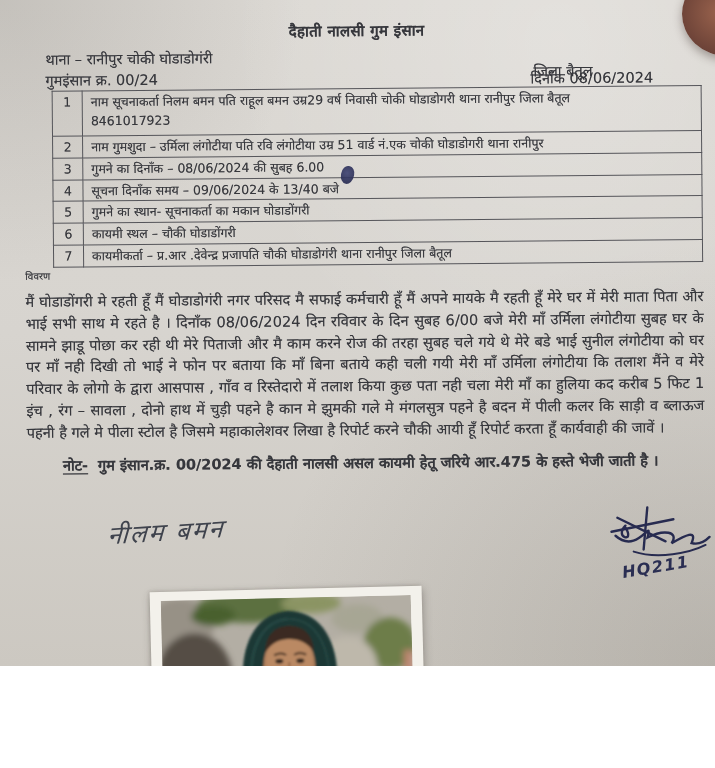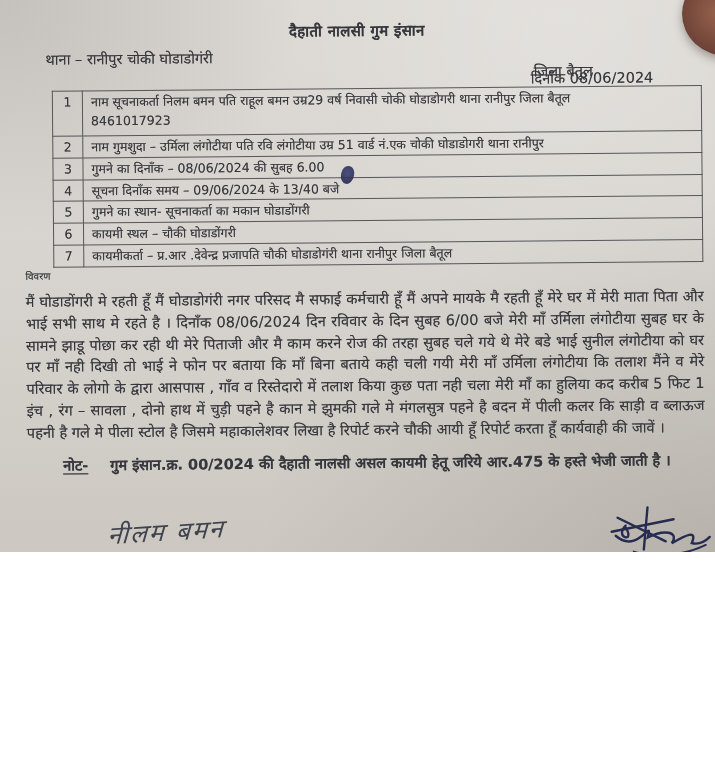--- a/index.html
+++ b/index.html
@@ -1,20 +1,20 @@
 <!DOCTYPE html>
 <html><head>
 <meta charset="utf-8">
 <style>
   * { margin:0; padding:0; box-sizing:border-box; }
   html,body { width:715px; height:768px; overflow:hidden; }
   body { font-family:"DejaVu Sans","Liberation Sans",sans-serif; }
 
   .page {
-    position:relative; width:715px; height:552px; overflow:hidden;
+    position:relative; width:715px; height:666px; overflow:hidden;
     background:
       radial-gradient(ellipse at 78% 6%, rgba(255,255,255,0.22), transparent 42%),
       radial-gradient(ellipse at 0% 0%, rgba(90,85,78,0.18), transparent 30%),
       radial-gradient(ellipse at 100% 100%, rgba(95,90,82,0.20), transparent 45%),
       linear-gradient(180deg, #dcd9d4 0%, #d7d4cf 50%, #ccc8c1 100%);
   }
 
   .doc-content {
     position:absolute; inset:0;
     transform: rotate(-0.5deg);
@@ -46,21 +46,21 @@
   tr.rn td.txt { white-space:nowrap; }
 
   .vivaran-label { position:absolute; left:24px; top:266px; font-size:10px; }
   .vivaran-body  {
     position:absolute; left:24px; top:288px; width:678px;
     font-size:14.6px; line-height:21.8px; text-align:justify;
   }
 
   .note-line { position:absolute; left:60px; top:452px; width:640px;
                font-size:14.5px; font-weight:bold; }
-  .note-label { text-decoration:underline; text-underline-offset:3px; margin-right:22px; }
+  .note-label { text-decoration:underline; text-underline-offset:3px; margin-right:10px; }
 
   .sig-complainant {
     position:absolute; left:104px; top:512px;
     font-size:25px; color:#3f434d; font-style:italic;
     transform: rotate(-3deg) skewX(-6deg);
     text-shadow:none; letter-spacing:2px;
   }
 
   .sig-officer { position:absolute; left:592px; top:508px; width:120px; height:100px; }
   .sig-code { position:absolute; left:26px; top:52px; font-size:16px; font-weight:bold;
@@ -100,20 +100,21 @@
 </head>
 <body>
 
 <div class="page">
 
   <div class="doc-content">
 
     <div class="title">दैहाती नालसी गुम इंसान</div>
 
     <div class="hline thana">थाना – रानीपुर चोकी घोडाडोगंरी</div>
+    <div class="hline caseno">गुमइंसान क्र. 00/24</div>
     <div class="hline dist">जिला बैतूल</div>
     <div class="hline ddate">दिनाँक 08/06/2024</div>
 
     <table class="info-table">
       <tbody>
           <tr class="r1">
         <td class="num">1</td>
         <td class="txt">नाम सूचनाकर्ता  निलम बमन पति राहूल बमन उम्र29 वर्ष निवासी  चोकी घोडाडोगरी थाना रानीपुर जिला बैतूल
 8461017923</td>
       </tr>

